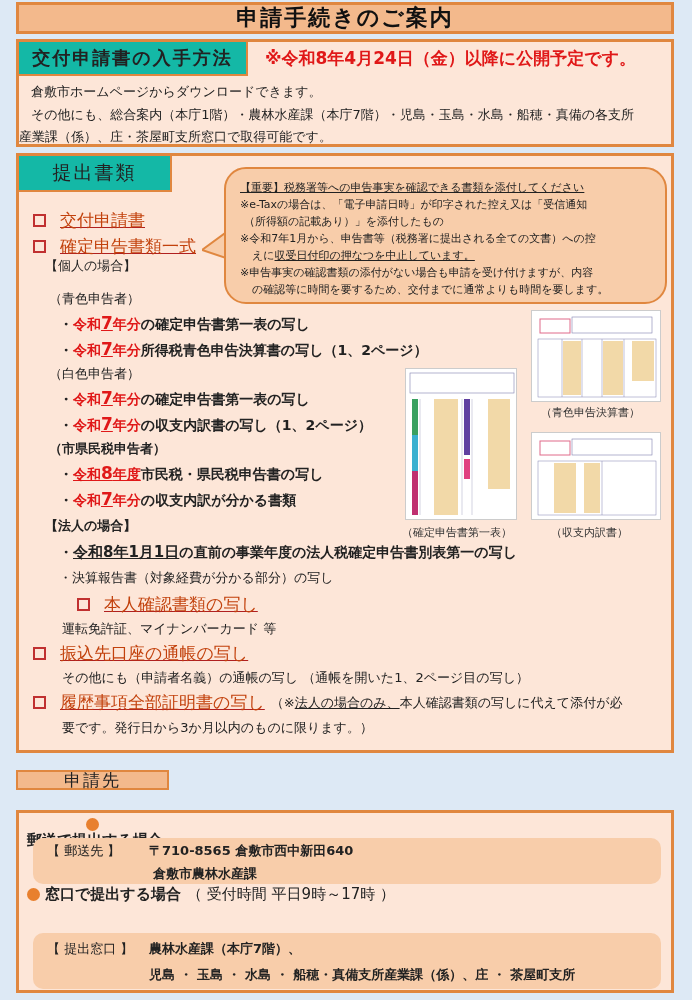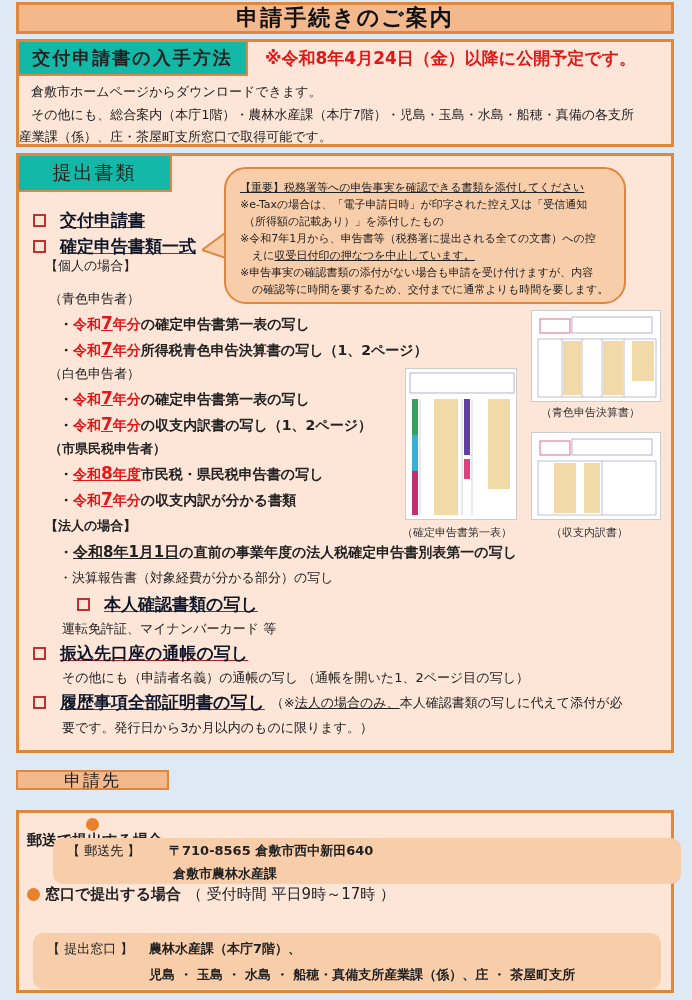--- a/index.html
+++ b/index.html
@@ -41,31 +41,31 @@
   #sec1 .line { font-size: 13px; white-space: nowrap; }
 
   
   #sec2 { left: 16px; top: 153px; width: 658px; height: 600px; }
   #sec2 .tab-label { left: 0; top: 0; width: 153px; height: 36px; font-size: 19px; letter-spacing: 2px; }
 
   .check-item { display: flex; align-items: center; white-space: nowrap; }
   .check-box {
     width: 13px; height: 13px; border: 2px solid #c03030; display: inline-block; margin-right: 14px; flex: none;
   }
-  .check-label { color: #0f172a; font-weight: bold; text-decoration: underline; text-decoration-color: #b02020; }
+  .check-label { color: #c2410c; font-weight: normal; text-decoration: underline; text-decoration-color: #b02020; }
   .big-check .check-label { font-size: 17px; }
 
   .sub { font-size: 13px; white-space: nowrap; }
   .bullet-line { font-size: 14px; white-space: nowrap; font-weight: bold; }
   .red { color: #e01818; font-weight: bold; }
   .redbig { color: #e01818; font-weight: bold; font-size: 17px; }
   .ul { text-decoration: underline; }
 
   .callout {
-    left: 205px; top: 11px; width: 402px; height: 137px;
+    left: 205px; top: 11px; width: 443px; height: 137px;
     background: #f8cdaa;
     border: 2px solid #e0873f;
     border-radius: 22px;
     padding: 10px 14px;
     font-size: 11px; line-height: 17px;
   }
   .callout p { white-space: nowrap; }
   .callout-tail {
     left: 183px; top: 72px; width: 30px; height: 40px;
   }
@@ -238,21 +238,21 @@
   </div>
   <div class="abs caption" style="left:532px; top:369px;">（収支内訳書）</div>
 </div>
 
 <div class="abs" id="sec3-tab">申請先</div>
 <div class="abs panel" id="sec3">
   <div class="abs sub-head" style="left:8px; top:5px;flex-direction:column;">
     <span class="dot"></span>
     <span>郵送で提出する場合</span>
   </div>
-  <div class="abs addr-box" style="left:14px; top:25px; width:628px; height:46px;margin-left:20px;">
+  <div class="abs addr-box" style="left:14px; top:25px; width:628px; height:46px;">
     <span class="abs addr-label" style="left:14px; top:4px;">【 郵送先 】</span>
     <span class="abs addr-val" style="left:116px; top:4px;">〒710-8565 倉敷市西中新田640</span>
     <span class="abs addr-val" style="left:120px; top:27px;">倉敷市農林水産課</span>
   </div>
 
   <div class="abs sub-head" style="left:8px; top:72px;">
     <span class="dot"></span>
     <span>窓口で提出する場合</span>
     <span class="normal">（ 受付時間 平日9時～17時 ）</span>
   </div>

